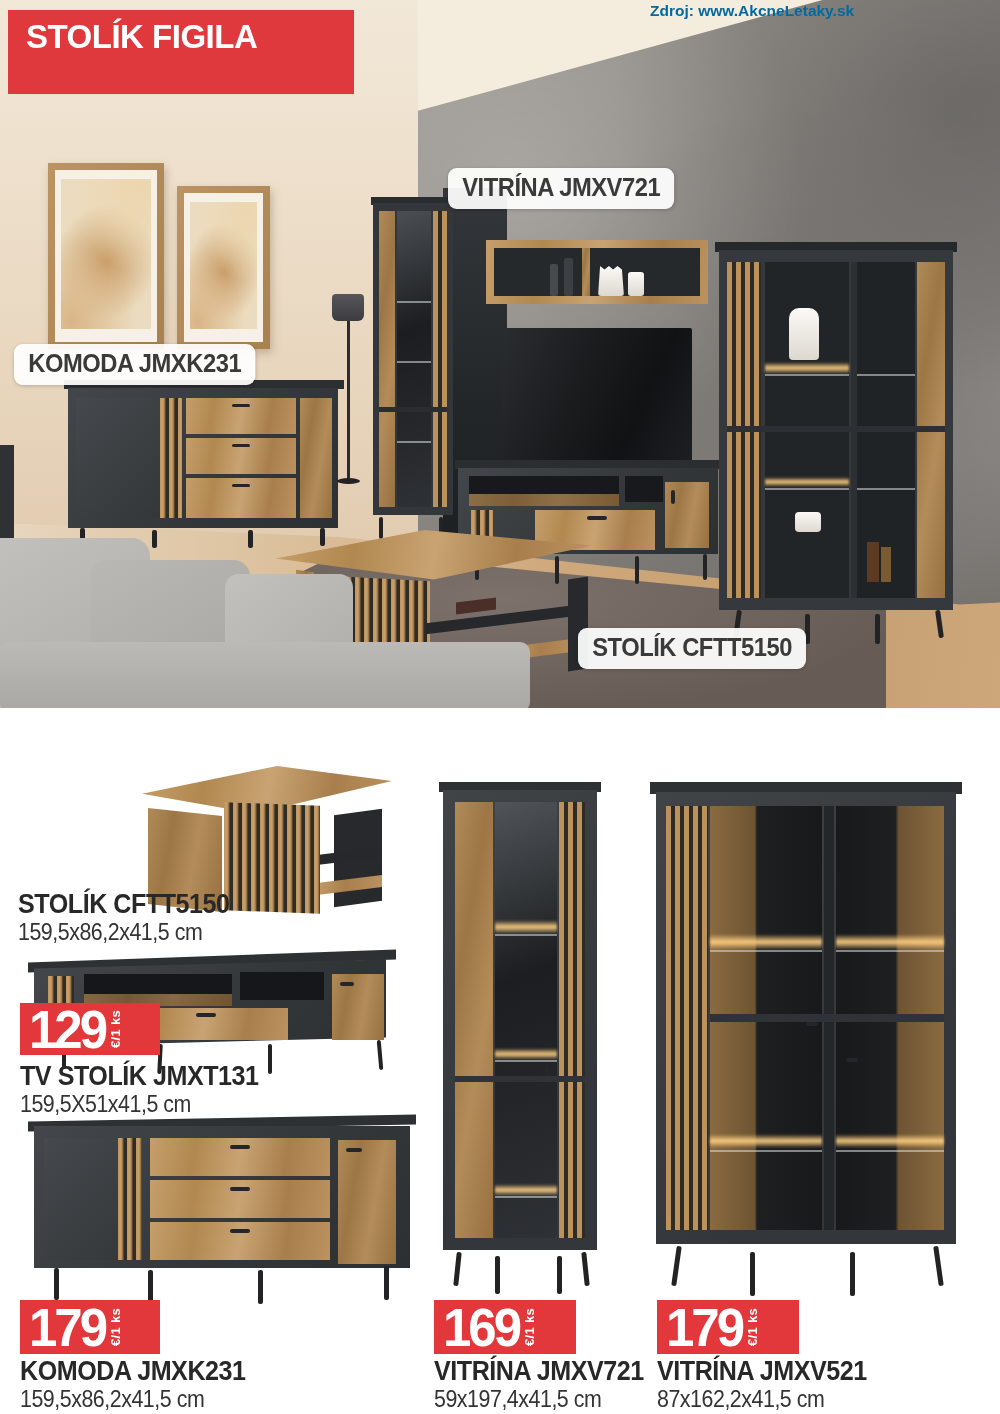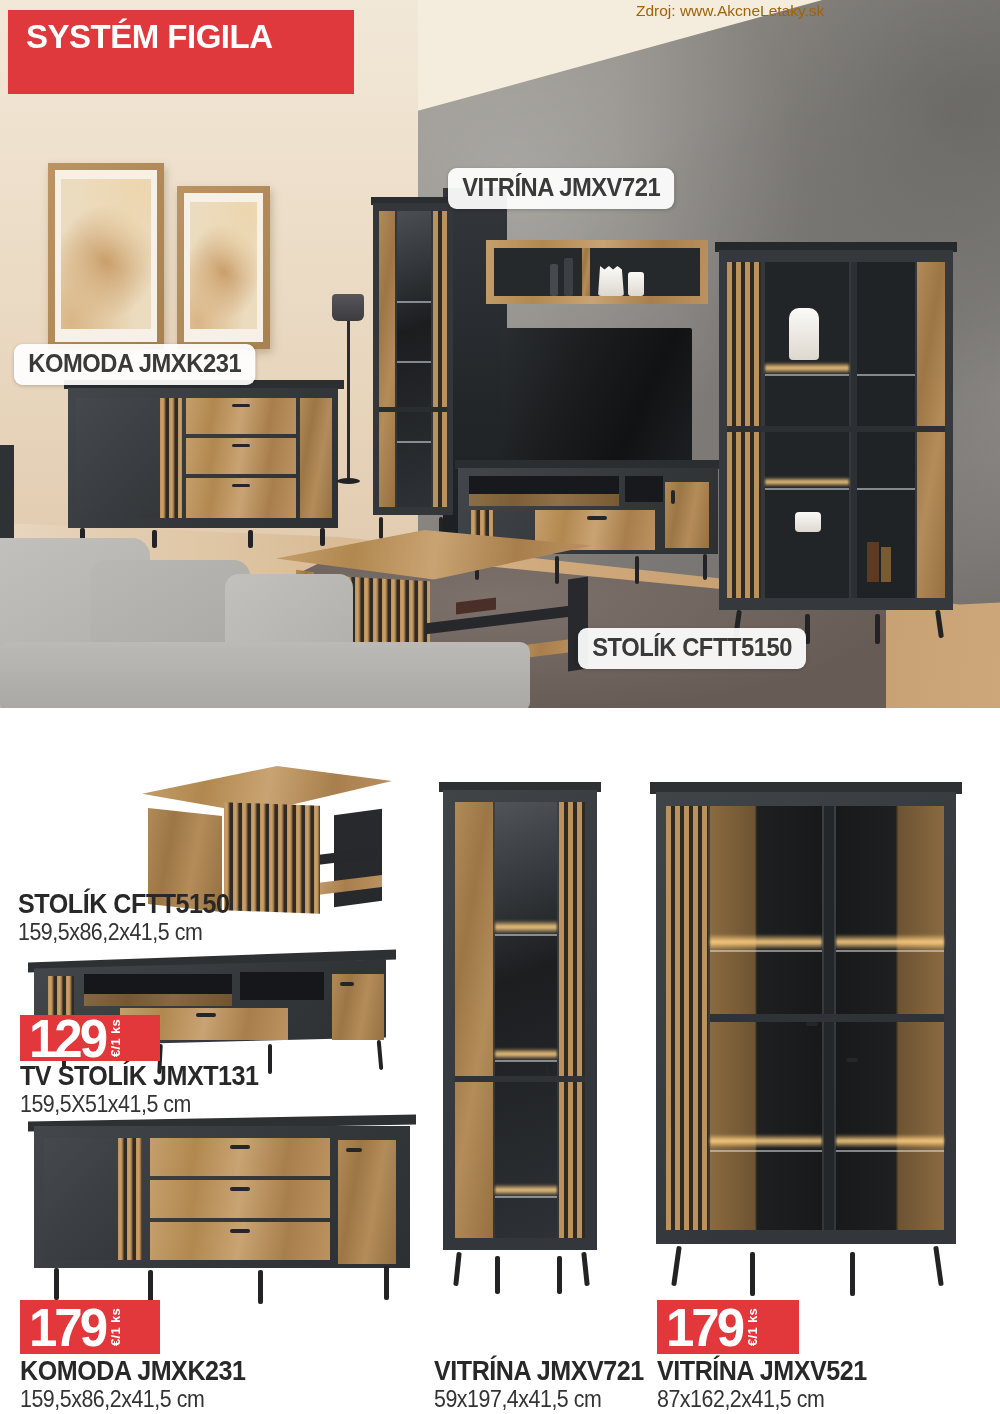--- a/index.html
+++ b/index.html
@@ -44,21 +44,21 @@
        #ecdcbf;}
   .vaseW{background:linear-gradient(180deg,#fbfaf7,#ddd8cf);border-radius:3px;}
   
   .pill{position:absolute;background:rgba(255,255,255,.93);border-radius:9px;padding:5px 15px 7px;
         font-size:25px;font-weight:700;color:#3a3a3a;letter-spacing:-.5px;white-space:nowrap;
         box-shadow:0 1px 4px rgba(0,0,0,.2);transform:scaleX(.95);transform-origin:left center;}
   #badge{position:absolute;left:8px;top:10px;width:346px;height:84px;background:#e0393d;
          color:#fff;box-sizing:border-box;padding:9px 0 0 18px;z-index:30;}
   #badge .t{font-size:33px;font-weight:800;letter-spacing:-.5px;line-height:1.1;}
   #badge .s{font-size:26px;font-weight:400;line-height:1.15;opacity:.97;}
-  #source{position:absolute;left:636px;top:2px;font-size:15.5px;font-weight:400;color:#a16207;z-index:30;}
+  #source{position:absolute;left:650px;top:2px;font-size:15.5px;font-weight:700;color:#0369a1;z-index:30;}
   
   .price{position:absolute;background:#e2383c;color:#fff;display:flex;align-items:center;
          box-sizing:border-box;padding:1px 3px 1px 9px;z-index:20;}
   .price .amount{font-size:51px;font-weight:800;letter-spacing:-3px;line-height:1;transform:scaleY(1.05);}
   .price .unit{writing-mode:vertical-rl;transform:rotate(180deg);font-size:13px;font-weight:700;
                letter-spacing:.3px;line-height:1;margin-left:4px;}
   .pname{position:absolute;font-size:27px;font-weight:700;color:#282828;letter-spacing:-.5px;
          white-space:nowrap;transform:scaleX(.93);transform-origin:left top;}
   .pdim{position:absolute;font-size:23px;font-weight:400;color:#333;letter-spacing:-.5px;
         white-space:nowrap;transform:scaleX(.93);transform-origin:left top;}
@@ -202,21 +202,21 @@
 
     <div class="abs">
       <div class="abs" style="left:0;top:538px;width:150px;height:170px;background:linear-gradient(150deg,#c2c0bd,#aeaca9);border-radius:0 18px 8px 0;"></div>
       <div class="abs" style="left:90px;top:560px;width:160px;height:150px;background:linear-gradient(150deg,#bab8b5,#a7a5a2);border-radius:16px;"></div>
       <div class="abs" style="left:225px;top:574px;width:128px;height:136px;background:linear-gradient(140deg,#c3c1be,#adaba8);border-radius:14px;"></div>
       <div class="abs" style="left:0;top:642px;width:530px;height:70px;background:linear-gradient(180deg,#bcbab7,#a9a7a4);border-radius:10px;"></div>
     </div>
   </div>
 
   <div id="badge">
-    <div class="t">SYSTÉM FIGILA</div>
+    <div class="t">STOLÍK FIGILA</div>
   </div>
   <div id="source">Zdroj: www.AkcneLetaky.sk</div>
 
   <div class="pill" style="left:448px;top:168px;z-index:25;">VITRÍNA JMXV721</div>
   <div class="pill" style="left:14px;top:344px;z-index:25;">KOMODA JMXK231</div>
   <div class="pill" style="left:578px;top:628px;z-index:25;">STOLÍK CFTT5150</div>
 
   <div class="abs" style="left:138px;top:760px;width:258px;height:156px;">
     <div class="abs woodd" style="left:10px;top:52px;width:74px;height:96px;transform:skewY(6deg);"></div>
     <div class="abs" style="left:196px;top:52px;width:48px;height:92px;background:#27292c;transform:skewY(-8deg);"></div>
@@ -241,21 +241,21 @@
       </div>
     <div class="abs woodd" style="left:304px;top:32px;width:52px;height:66px;">
         <div class="handle abs" style="left:8px;top:8px;width:14px;height:4px;"></div>
       </div>
     <div class="abs leg" style="left:34px;top:100px;height:26px;width:4px;"></div>
     <div class="abs leg" style="left:130px;top:102px;height:30px;width:4px;transform:rotate(3deg);"></div>
     <div class="abs leg" style="left:240px;top:102px;height:30px;width:4px;"></div>
     <div class="abs leg" style="left:350px;top:98px;height:30px;width:4px;transform:rotate(-5deg);"></div>
   </div>
 
-  <div class="price" style="left:20px;top:1003px;width:140px;height:46px;margin-top:12px;">
+  <div class="price" style="left:20px;top:1003px;width:140px;height:52px;">
     <span class="amount">129</span>
     <span class="unit">€/1 ks</span>
   </div>
   <div class="pname" style="left:20px;top:1061px;">TV STOLÍK JMXT131</div>
   <div class="pdim" style="left:20px;top:1091px;">159,5X51x41,5 cm</div>
 
   <div class="abs" style="left:28px;top:1106px;width:392px;height:198px;">
     <div class="abs" style="left:0;top:12px;width:388px;height:10px;background:#2e3134;transform:skewY(-1deg);"></div>
     <div class="abs darkbody" style="left:6px;top:20px;width:376px;height:142px;"></div>
     <div class="abs" style="left:16px;top:32px;width:92px;height:122px;background:linear-gradient(135deg,#45484c,#34373a);"></div>
@@ -299,20 +299,24 @@
       <div class="handle abs" style="left:50px;top:262px;width:4px;height:14px;"></div>
     </div>
     <div class="abs slats2" style="left:122px;top:26px;width:26px;height:436px;"></div>
     <div class="abs" style="left:18px;top:300px;width:130px;height:6px;background:#2f3236;"></div>
     <div class="abs leg" style="left:18px;top:476px;height:34px;transform:rotate(6deg);"></div>
     <div class="abs leg" style="left:58px;top:480px;height:38px;"></div>
     <div class="abs leg" style="left:120px;top:480px;height:38px;"></div>
     <div class="abs leg" style="left:146px;top:476px;height:34px;transform:rotate(-6deg);"></div>
   </div>
 
+  <div class="price" style="left:434px;top:1300px;width:142px;height:54px;">
+    <span class="amount">169</span>
+    <span class="unit">€/1 ks</span>
+  </div>
   <div class="pname" style="left:434px;top:1356px;">VITRÍNA JMXV721</div>
   <div class="pdim" style="left:434px;top:1386px;">59x197,4x41,5 cm</div>
 
   <div class="abs" style="left:650px;top:772px;width:315px;height:532px;">
     <div class="abs" style="left:0;top:10px;width:312px;height:12px;background:#2e3134;"></div>
     <div class="abs" style="left:6px;top:20px;width:300px;height:452px;background:linear-gradient(135deg,#404447,#33363a 70%);"></div>
     <div class="abs slats2" style="left:16px;top:34px;width:42px;height:424px;"></div>
     <div class="abs" style="left:60px;top:34px;width:112px;height:424px;background:linear-gradient(90deg,#8a6a40 0%,#6d5433 40%,#1d1f21 42%,#17191b 100%);">
       <div class="abs glow" style="left:0;top:128px;width:112px;height:16px;"></div>
       <div class="abs shelfline" style="left:0;top:144px;width:112px;"></div>

